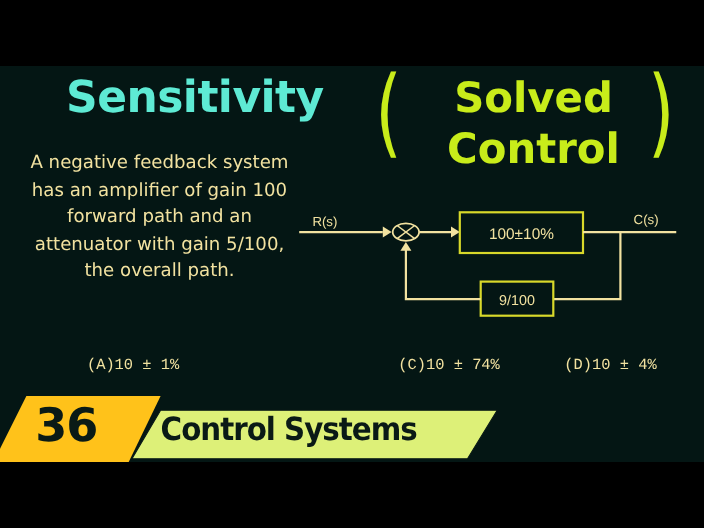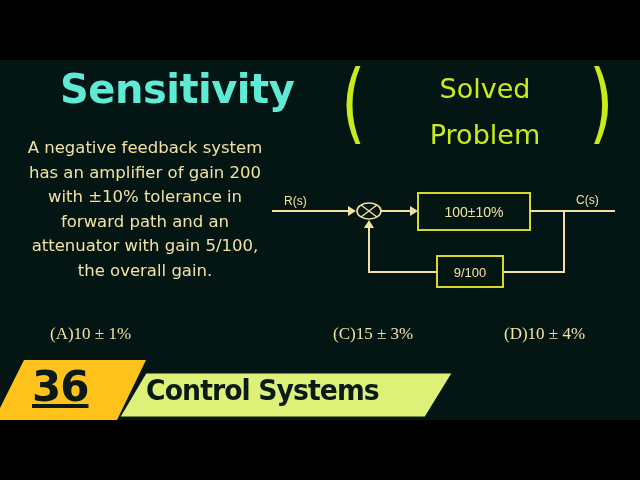--- a/index.html
+++ b/index.html
@@ -5,58 +5,57 @@
   html, body { margin: 0; padding: 0; }
   body { width: 640px; height: 480px; background: #000; position: relative; overflow: hidden; font-family: "DejaVu Sans", sans-serif; }
   .bar-top { position: absolute; left: 0; top: 0; width: 640px; height: 60px; background: #000; }
   .bar-bottom { position: absolute; left: 0; top: 420px; width: 640px; height: 60px; background: #000; }
   .stage { position: absolute; left: 0; top: 60px; width: 640px; height: 360px; background: #041614; }
 
   .title { position: absolute; left: 60px; top: 66px; font-family: "DejaVu Sans", sans-serif; font-weight: bold; font-size: 40px; color: #5eead4; letter-spacing: -0.5px; }
   .paren { position: absolute; font-family: "DejaVu Sans", sans-serif; font-size: 88px; color: #C8EC1A; font-weight: normal; line-height: 1; }
   .paren-left { left: 336px; top: 58px; transform: scaleX(0.7); }
   .paren-right { left: 584px; top: 58px; transform: scaleX(0.7); }
-  .subtitle { position: absolute; left: 360px; top: 66px; width: 250px; text-align: center; font-weight: normal; color: #C8EC1A; font-size: 27px; line-height: 46px; }
+  .subtitle { position: absolute; left: 360px; top: 66px; width: 250px; text-align: center; font-weight: bold; color: #C8EC1A; font-size: 38px; line-height: 46px; }
   .subtitle div { white-space: nowrap; }
 
   .problem { position: absolute; left: 10px; top: 136px; width: 270px; text-align: center; color: #F2E2A0; font-size: 16.5px; line-height: 24.5px; font-family: "DejaVu Sans", sans-serif; }
 
   .diagram { position: absolute; left: 270px; top: 190px; }
   .diagram text { font-family: "Liberation Sans", sans-serif; }
 
   .choices { position: absolute; top: 324px; left: 0; width: 640px; height: 24px; }
-  .choice { position: absolute; top: 0; color: #F2E2A0; font-family: Liberation Serif, serif; font-size: 17px; white-space: nowrap; }
+  .choice { position: absolute; top: 0; color: #F2E2A0; font-family: Liberation Mono, monospace; font-size: 14px; white-space: nowrap; margin-left: 29px; }
 
   .banner { position: absolute; left: 0; top: 360px; width: 640px; height: 60px; }
   .banner svg { position: absolute; left: 0; top: 0; }
-  .ep-num { position: absolute; left: 32px; top: 362px; font-family: "DejaVu Sans", sans-serif; font-weight: bold; font-size: 42px; color: #0A1A16; letter-spacing: -1px; text-decoration: underline; }
+  .ep-num { position: absolute; left: 32px; top: 362px; font-family: "DejaVu Sans", sans-serif; font-weight: bold; font-size: 42px; color: #0A1A16; letter-spacing: -1px; }
   .series { position: absolute; left: 146px; top: 373px; font-family: "DejaVu Sans", sans-serif; font-weight: bold; font-size: 29px; color: #0A1A16; letter-spacing: -1px; transform: scaleX(0.92); transform-origin: left center; white-space: nowrap; }
 </style>
 </head>
 <body>
 
 <div class="bar-top"></div>
 <div class="stage"></div>
 <div class="bar-bottom"></div>
 
 <div class="title">Sensitivity</div>
 <div class="paren paren-left">(</div>
 <div class="subtitle">
   <div>Solved</div>
-  <div>Problem</div>
+  <div>Control</div>
 </div>
 <div class="paren paren-right">)</div>
 
 <div class="problem">
   <div>A negative feedback system</div>
-  <div>has an amplifier of gain 200</div>
-  <div>with ±10% tolerance in</div>
+  <div>has an amplifier of gain 100</div>
   <div>forward path and an</div>
   <div>attenuator with gain 5/100,</div>
-  <div>the overall gain.</div>
+  <div>the overall path.</div>
 </div>
 
 <svg class="diagram" width="345" height="105" viewBox="0 0 345 105">
 
   <line x1="2" y1="21" x2="78" y2="21" stroke="#F2E2A0" stroke-width="2"></line>
   <polygon points="78,16 86,21 78,26" fill="#F2E2A0"></polygon>
   <text x="14" y="15" font-size="12" fill="#F2E2A0">R(s)</text>
 
   <g>
     <ellipse cx="99" cy="21" rx="12" ry="8" fill="none" stroke="#F2E2A0" stroke-width="1.6"></ellipse>
@@ -76,22 +75,22 @@
 
   <polyline points="294,21 294,82 233,82" fill="none" stroke="#F2E2A0" stroke-width="2"></polyline>
   <rect x="167" y="66" width="66" height="31" fill="none" stroke="#D8D82A" stroke-width="2"></rect>
   <text x="200" y="87" font-size="13" fill="#F2E2A0" text-anchor="middle">9/100</text>
   <polyline points="167,82 99,82 99,37" fill="none" stroke="#F2E2A0" stroke-width="2"></polyline>
   <polygon points="94,38 99,30 104,38" fill="#F2E2A0"></polygon>
 </svg>
 
 <div class="choices">
   <div class="choice" style="left:50px">(A)10 ± 1%</div>
-  <div class="choice" style="left:333px">(C)15 ± 3%</div>
-  <div class="choice" style="left:504px">(D)10 ± 4%</div>
+  <div class="choice" style="left:333px">(C)10 ± 74%</div>
+  <div class="choice" style="left:484px">(D)10 ± 4%</div>
 </div>
 
 <div class="banner">
   <svg width="640" height="60" viewBox="0 0 640 60">
     <polygon points="24,0 146,0 117,60 0,60 0,48" fill="#FFC21A"></polygon>
     <polygon points="146,13 452,13 425,57 120,57" fill="#DDF078" stroke="#0A1A16" stroke-width="1"></polygon>
   </svg>
 </div>
 <div class="ep-num">36</div>
 <div class="series">Control Systems</div>

